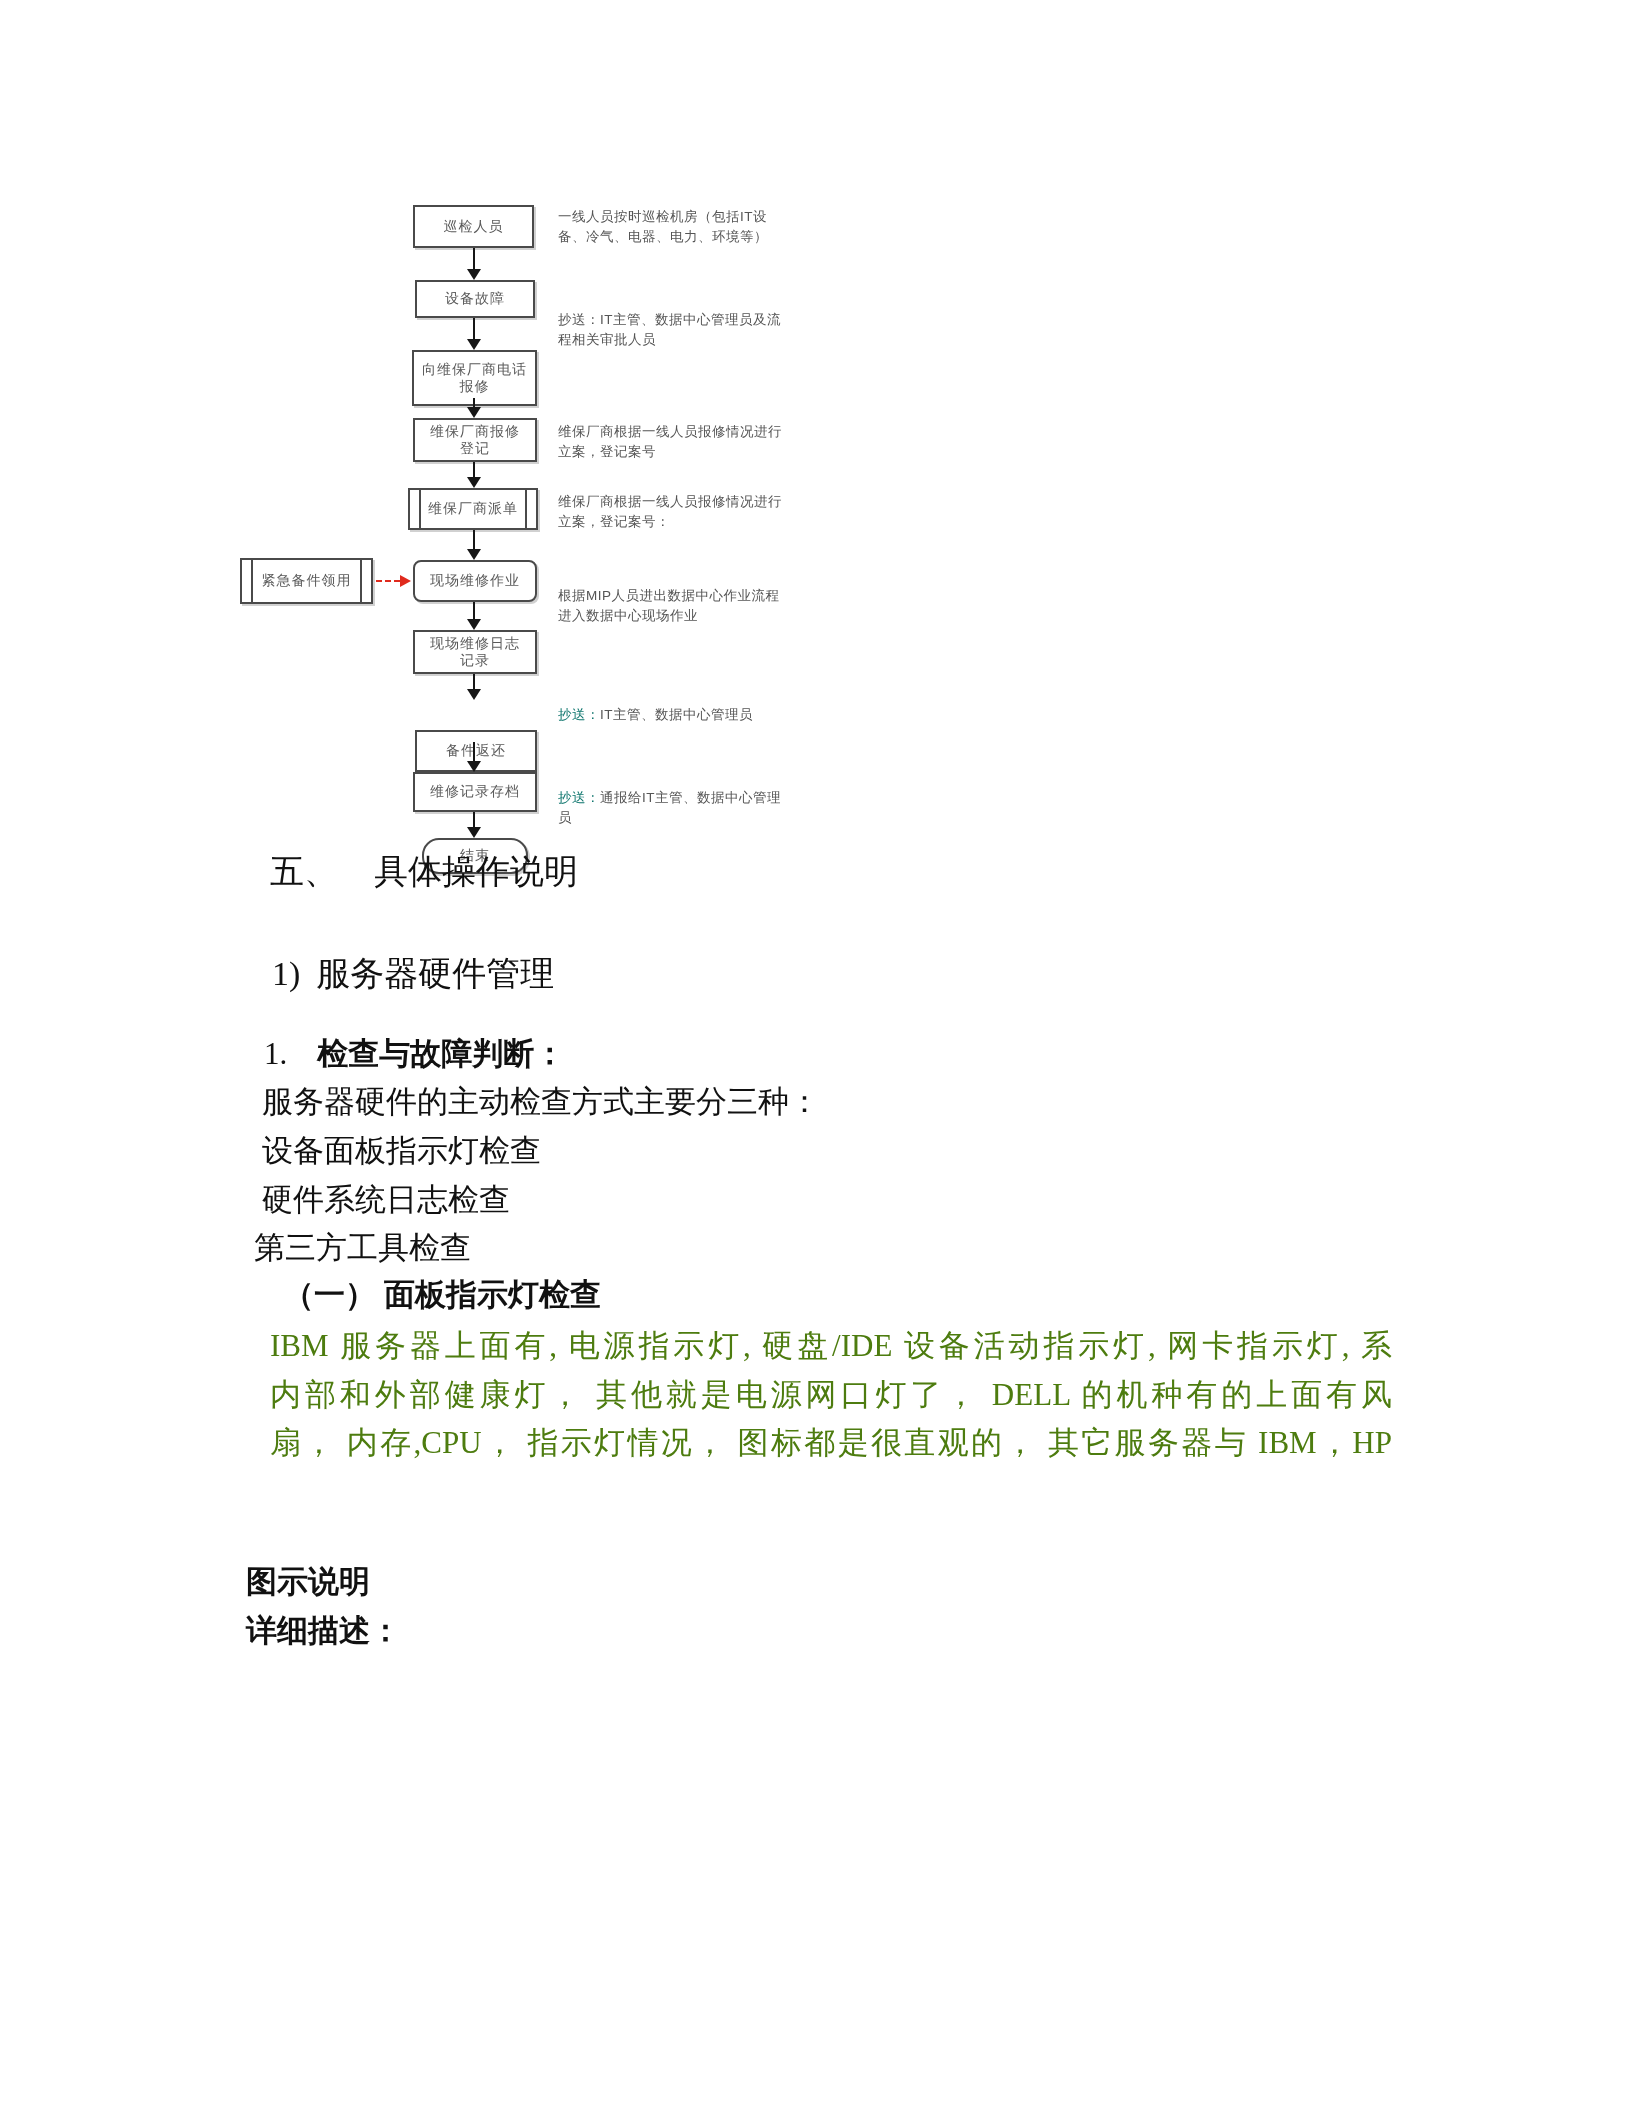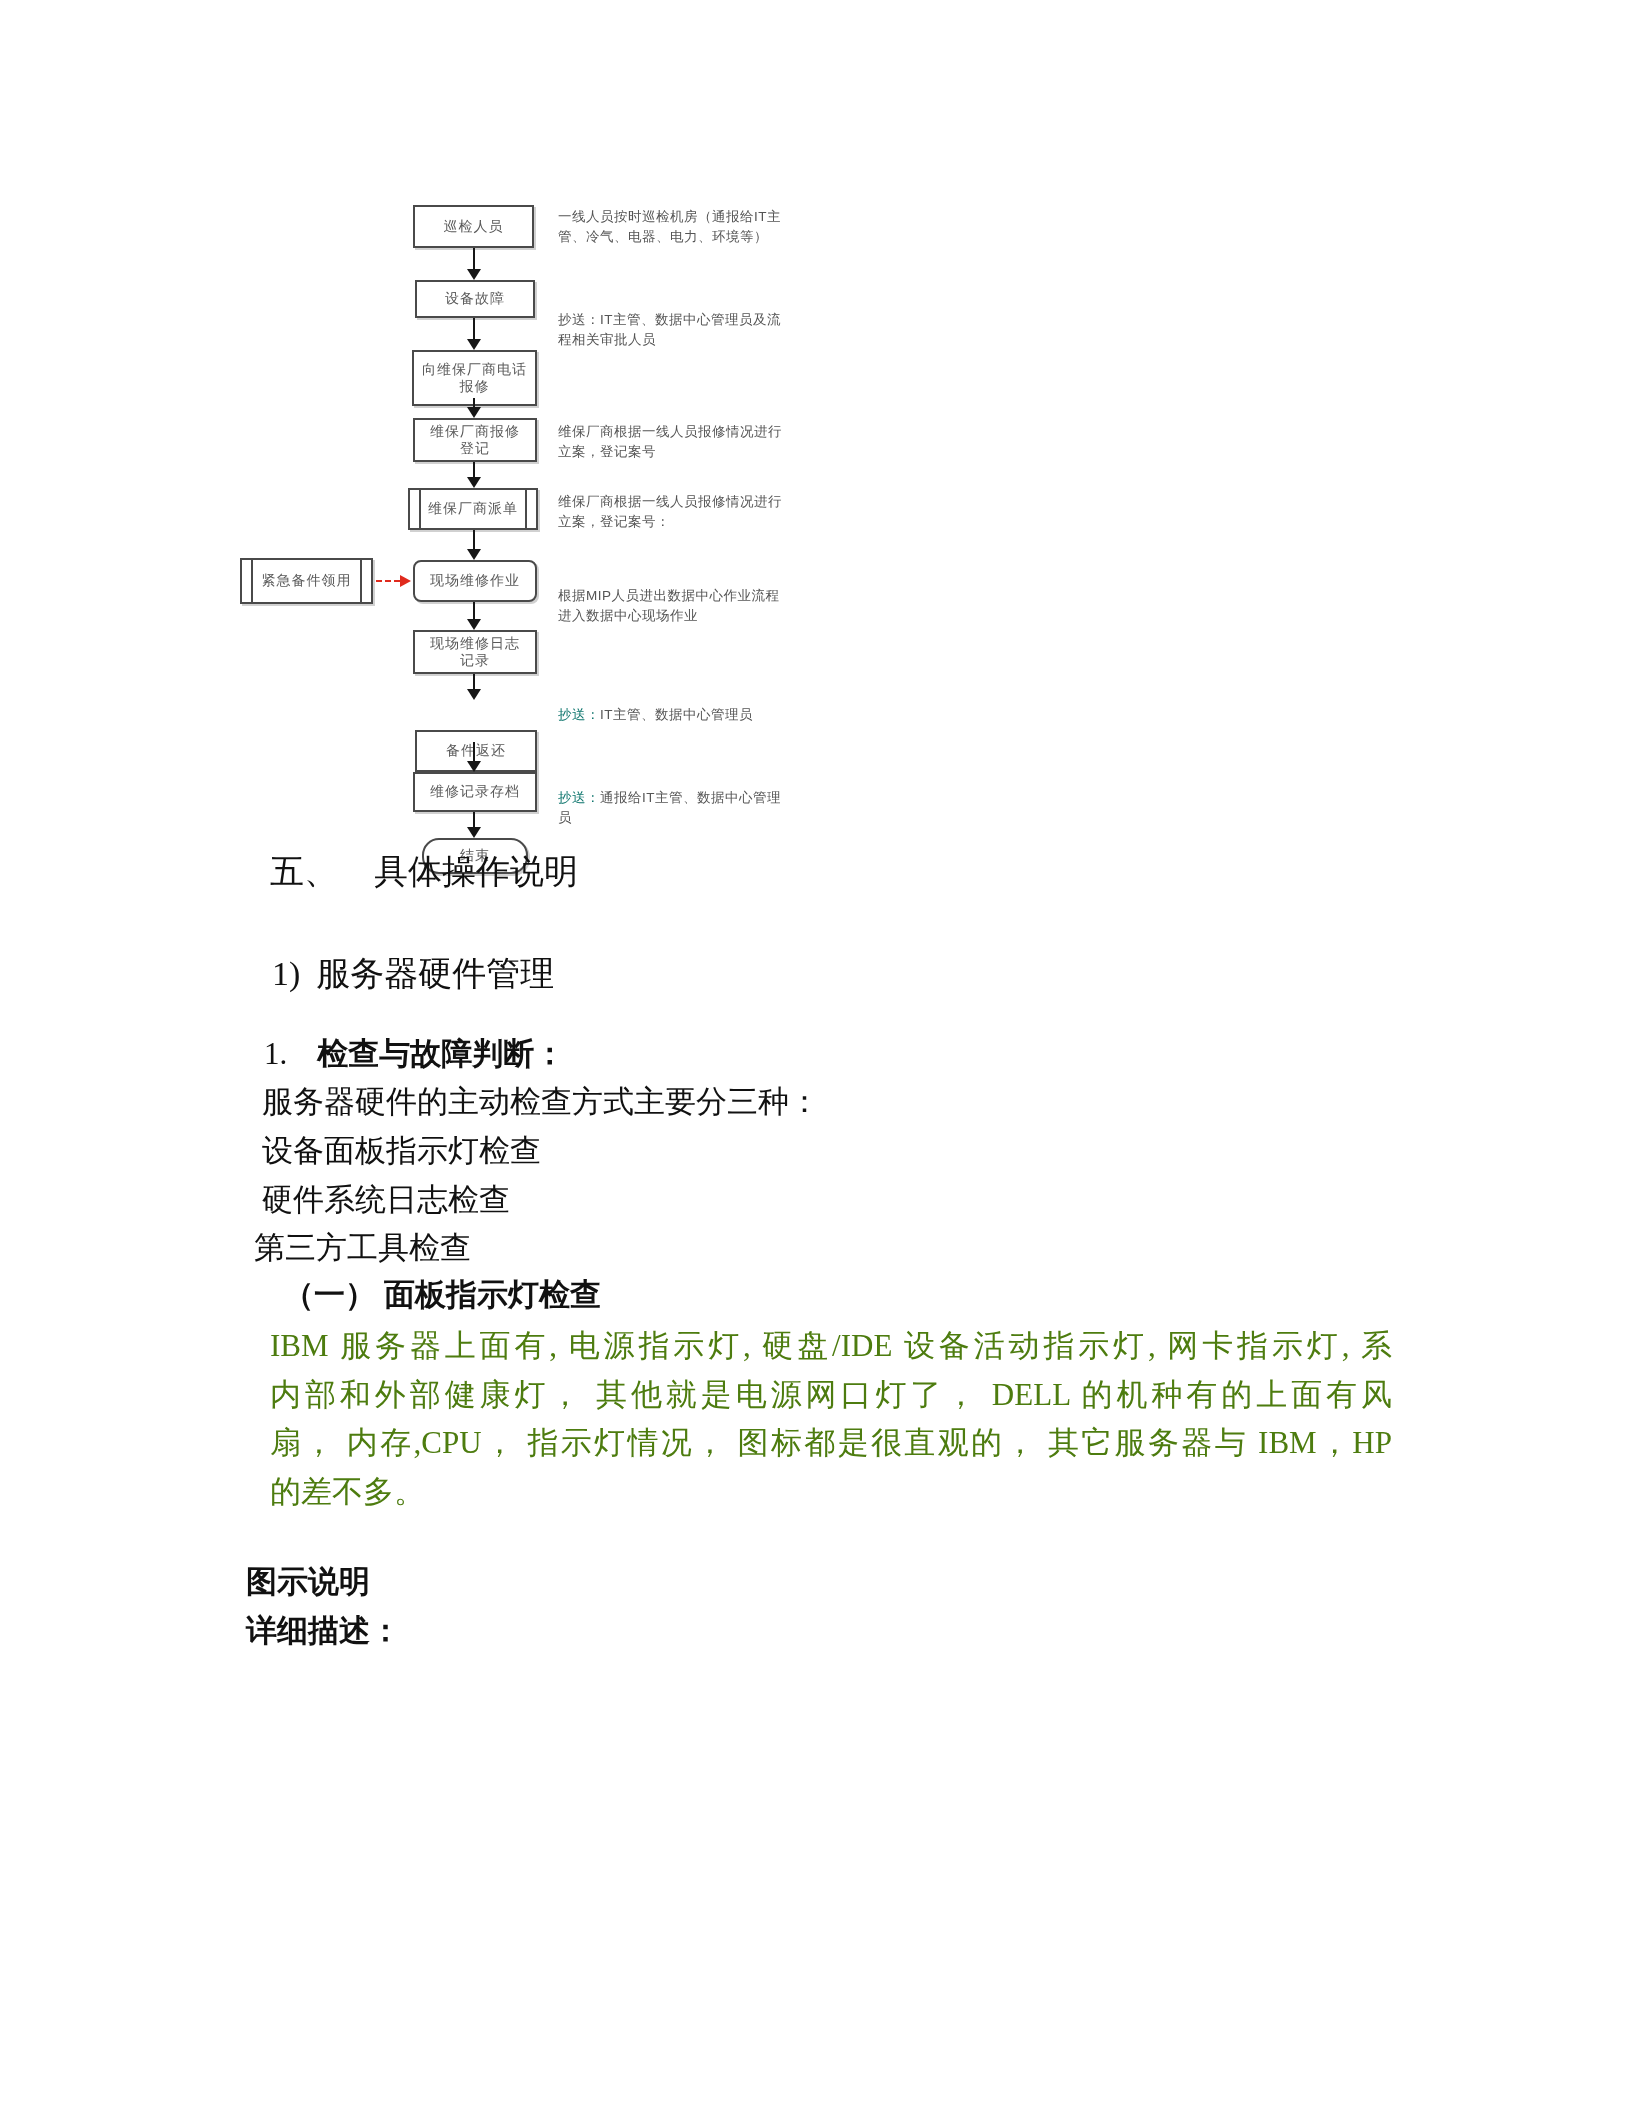--- a/index.html
+++ b/index.html
@@ -83,21 +83,21 @@
   <div class="varrow" style="left:233px;top:484px;height:16px;"></div>
 
   <div class="node" style="left:175px;top:540px;width:122px;height:42px;">备件返还</div>
   <div class="varrow" style="left:233px;top:552px;height:20px;"></div>
 
   <div class="node" style="left:173px;top:582px;width:124px;height:40px;">维修记录存档</div>
   <div class="varrow" style="left:233px;top:622px;height:16px;"></div>
 
   <div class="node terminator" style="left:182px;top:648px;width:106px;height:36px;">结束</div>
 
-  <div class="annotation" style="top:17px;">一线人员按时巡检机房（通报给IT主管、冷气、电器、电力、环境等）</div>
+  <div class="annotation" style="top:17px;">一线人员按时巡检机房（包括IT设备、冷气、电器、电力、环境等）</div>
   <div class="annotation" style="top:120px;">抄送：IT主管、数据中心管理员及流程相关审批人员</div>
   <div class="annotation" style="top:232px;">维保厂商根据一线人员报修情况进行立案，登记案号</div>
   <div class="annotation" style="top:302px;">维保厂商根据一线人员报修情况进行立案，登记案号：</div>
   <div class="annotation" style="top:396px;">根据MIP人员进出数据中心作业流程进入数据中心现场作业</div>
   <div class="annotation" style="top:515px;"><span class="red">抄送：</span><span>IT主管、数据中心管理员</span></div>
   <div class="annotation" style="top:598px;"><span class="red">抄送：</span><span>通报给IT主管、数据中心管理员</span></div>
 </div>
 
 <div class="t h1" style="left:270px;top:849px;"><span>五、</span><span class="gap36">具体操作说明</span></div>
 
@@ -109,17 +109,16 @@
 <div class="t" style="left:262px;top:1130px;">设备面板指示灯检查</div>
 <div class="t" style="left:262px;top:1179px;">硬件系统日志检查</div>
 <div class="t" style="left:254px;top:1227px;">第三方工具检查</div>
 
 <div class="t bold" style="left:283px;top:1274px;"><span>（一）</span><span class="gap8">面板指示灯检查</span></div>
 
 <div class="para">
   <div class="pline">IBM 服务器上面有, 电源指示灯, 硬盘/IDE 设备活动指示灯, 网卡指示灯, 系</div>
   <div class="pline">内部和外部健康灯， 其他就是电源网口灯了， DELL 的机种有的上面有风</div>
   <div class="pline">扇， 内存,CPU， 指示灯情况， 图标都是很直观的， 其它服务器与 IBM，HP</div>
-  <div class="pline last">的差不多。</div>
 </div>
 
 <div class="t bold" style="left:246px;top:1561px;">图示说明</div>
 <div class="t bold" style="left:246px;top:1610px;">详细描述：</div>
 
 </body></html>

